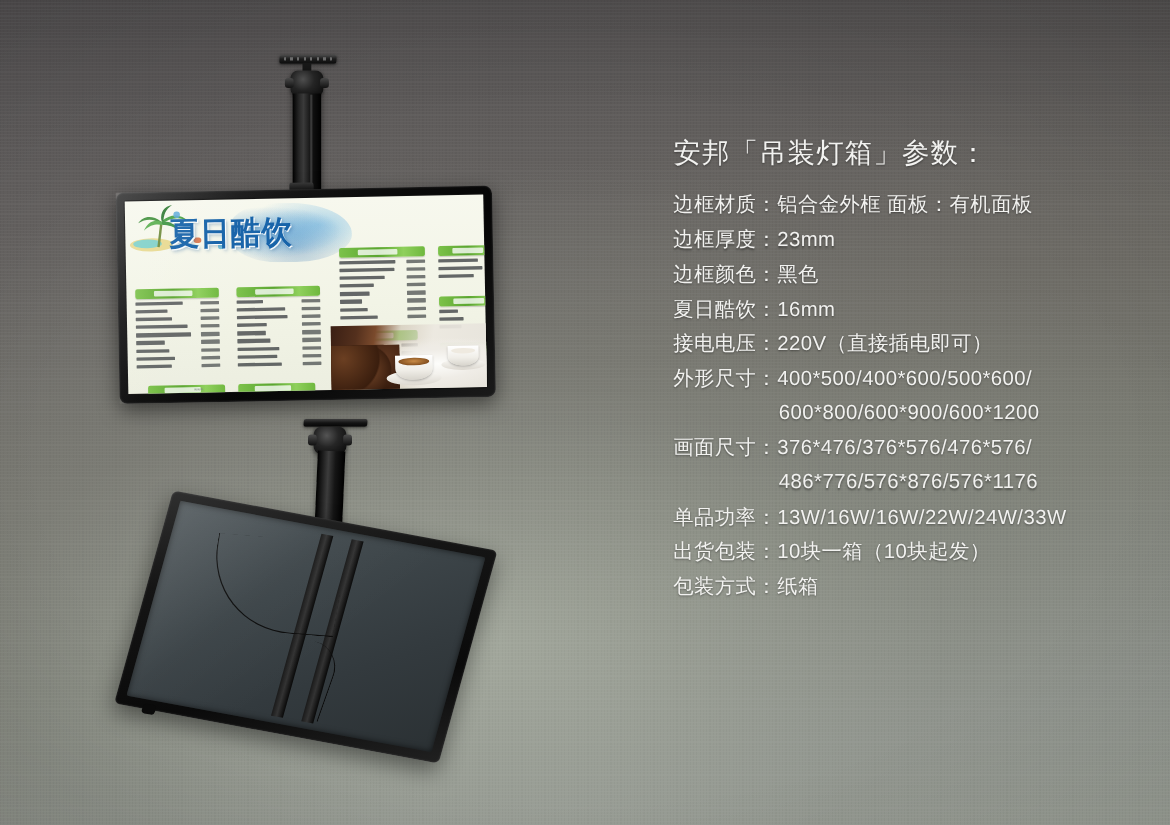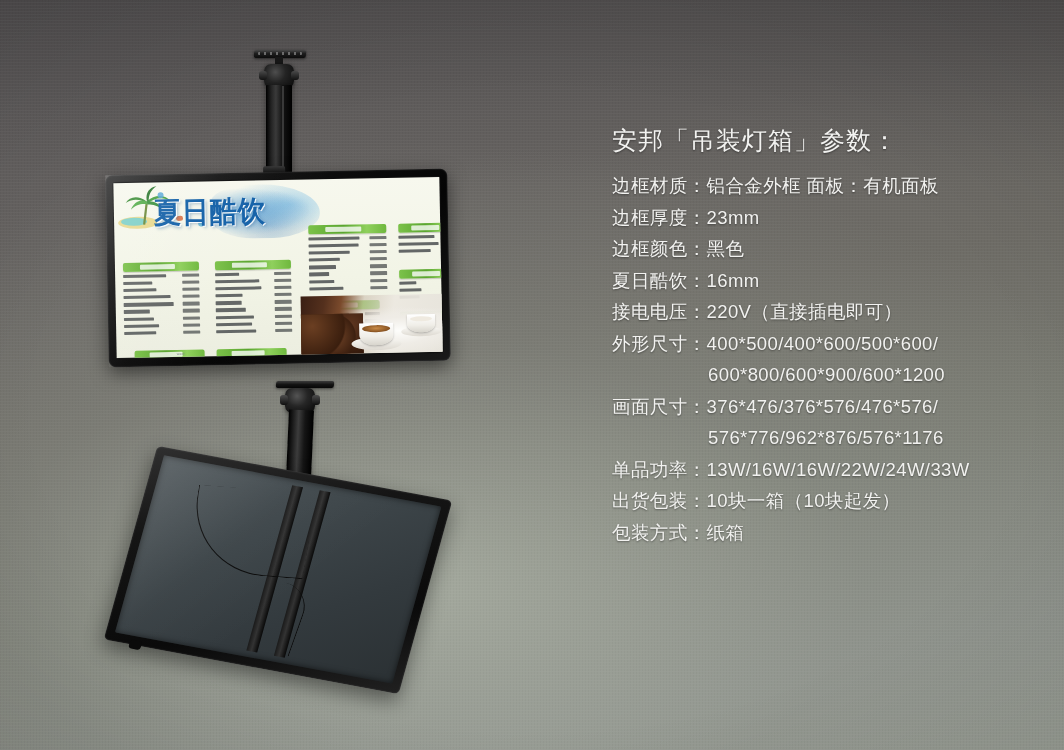--- a/index.html
+++ b/index.html
@@ -405,20 +405,21 @@
     width: 430px;
     color: #f2f2f0;
     text-shadow: 0 1px 2px rgba(0,0,0,0.42);
   }
   .spec-title {
     font-size: 25px;
     line-height: 36px;
     letter-spacing: 1px;
     margin-bottom: 12px;
     white-space: nowrap;
+    font-family: Liberation Serif, serif;
   }
   .spec-line {
     font-size: 18.5px;
     line-height: 31.5px;
     letter-spacing: 0.4px;
     white-space: nowrap;
   }
   .spec-line.cont {
     padding-left: 96px;
   }
@@ -708,19 +709,19 @@
   <div class="spec">
     <div class="spec-title">安邦「吊装灯箱」参数：</div>
     <div class="spec-line">边框材质：铝合金外框    面板：有机面板</div>
     <div class="spec-line">边框厚度：23mm</div>
     <div class="spec-line">边框颜色：黑色</div>
     <div class="spec-line">夏日酷饮：16mm</div>
     <div class="spec-line">接电电压：220V（直接插电即可）</div>
     <div class="spec-line">外形尺寸：400*500/400*600/500*600/</div>
     <div class="spec-line cont">600*800/600*900/600*1200</div>
     <div class="spec-line">画面尺寸：376*476/376*576/476*576/</div>
-    <div class="spec-line cont">576*776/962*876/576*1176</div>
+    <div class="spec-line cont">486*776/576*876/576*1176</div>
     <div class="spec-line">单品功率：13W/16W/16W/22W/24W/33W</div>
     <div class="spec-line">出货包装：10块一箱（10块起发）</div>
     <div class="spec-line">包装方式：纸箱</div>
   </div>
 
 </div>
 
 </body></html>

